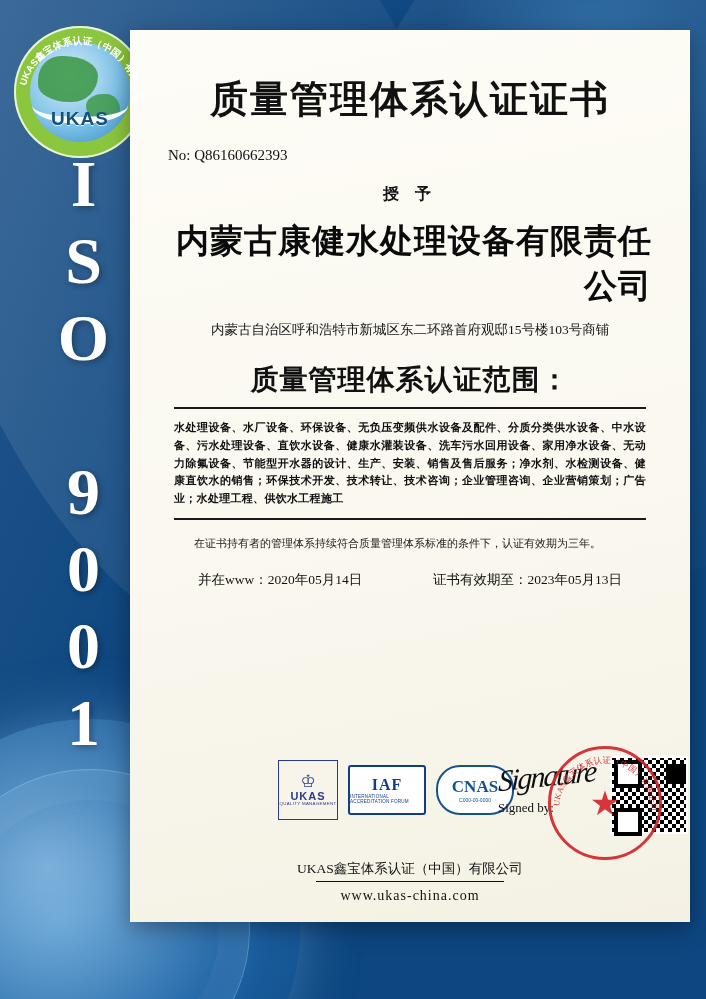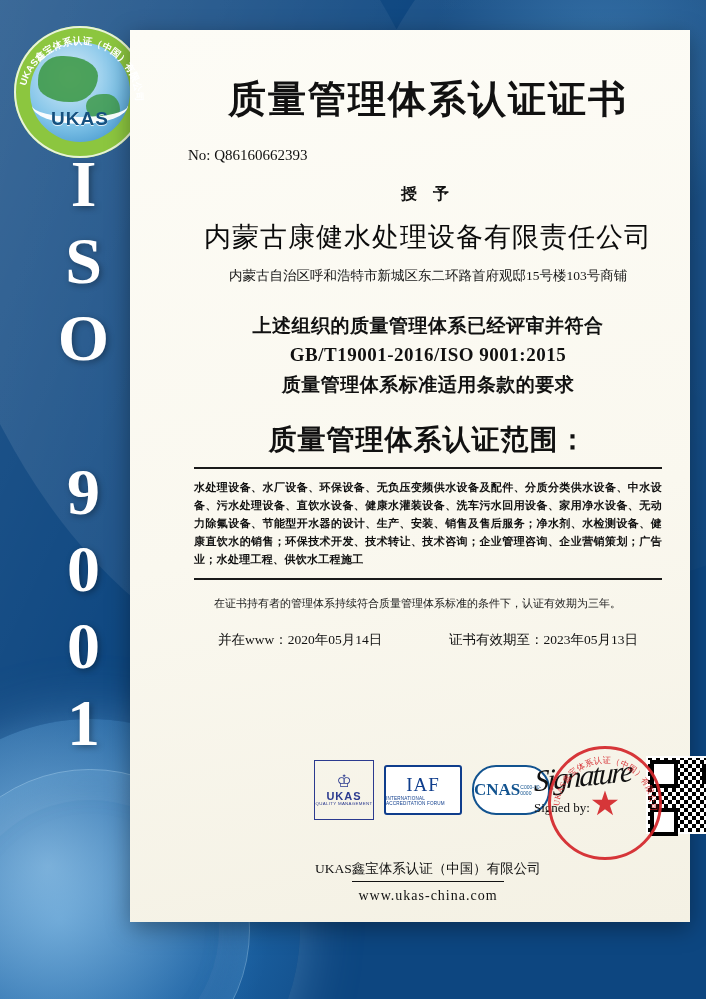--- a/index.html
+++ b/index.html
@@ -201,23 +201,22 @@
     left: 130px;
     top: 30px;
     width: 560px;
     height: 892px;
     background: linear-gradient(170deg, #fdfcf6 0%, #faf8ef 55%, #f4f1e4 100%);
     box-shadow: 0 6px 22px rgba(0,0,0,0.35);
   }
   .paper-inner {
     position: absolute;
     inset: 0;
-    padding: 0 22px;
+    padding: 0 38px;
     box-sizing: border-box;
-    margin-left: 36px;
   }
 
   .title-cn {
     margin-top: 44px;
     text-align: center;
     font-family: "Liberation Serif", serif;
     font-weight: bold;
     font-size: 38px;
     color: #111111;
     letter-spacing: 2px;
@@ -234,24 +233,24 @@
     margin-top: 20px;
     text-align: center;
     font-family: "Liberation Serif", serif;
     font-weight: bold;
     font-size: 16px;
     color: #111;
     letter-spacing: 6px;
   }
   .company {
     margin-top: 14px;
-    text-align: center;
-    font-family: "Liberation Serif", serif;
-    font-weight: normal;
-    font-size: 27px;
+    text-align: right;
+    font-family: "Liberation Serif", serif;
+    font-weight: bold;
+    font-size: 33px;
     color: #0b0b0b;
     letter-spacing: 1px;
   }
   .address {
     margin-top: 12px;
     text-align: center;
     font-family: "Liberation Serif", serif;
     font-size: 13.5px;
     color: #161616;
   }
@@ -352,38 +351,38 @@
     border: 2px solid #0f3d8c;
     border-radius: 3px;
     background: #ffffff;
     display: flex;
     flex-direction: column;
     align-items: center;
     justify-content: center;
   }
   .badge-iaf .t1 {
     font-family: "Liberation Serif", serif;
-    font-weight: normal;
-    font-size: 19px;
+    font-weight: bold;
+    font-size: 16px;
     color: #0f3d8c;
     letter-spacing: 1px;
   }
   .badge-iaf .t2 {
     font-size: 4.6px;
     color: #0f3d8c;
     letter-spacing: 0.2px;
   }
   .badge-cnas {
     width: 74px;
     height: 46px;
     border: 2px solid #12538f;
     border-radius: 24px;
     background: #ffffff;
     display: flex;
-    flex-direction: row;
+    flex-direction: column;
     align-items: center;
     justify-content: center;
   }
   .badge-cnas .t1 {
     font-family: "Liberation Serif", serif;
     font-weight: bold;
     font-size: 17px;
     color: #12538f;
   }
   .badge-cnas .t2 { font-size: 5px; color: #12538f; }
@@ -519,25 +518,20 @@
 
       <div class="cert-no">
         <span>No:</span>
         <span>Q86160662393</span>
       </div>
 
       <div class="grant">授 予</div>
       <div class="company">内蒙古康健水处理设备有限责任公司</div>
       <div class="address">内蒙古自治区呼和浩特市新城区东二环路首府观邸15号楼103号商铺</div>
 
-      <div class="statement">
-        <div>上述组织的质量管理体系已经评审并符合</div>
-        <div class="std">GB/T19001-2016/ISO 9001:2015</div>
-        <div>质量管理体系标准适用条款的要求</div>
-      </div>
 
       <div class="scope-title">质量管理体系认证范围：</div>
       <div class="rule"></div>
       <div class="scope-body">水处理设备、水厂设备、环保设备、无负压变频供水设备及配件、分质分类供水设备、中水设备、污水处理设备、直饮水设备、健康水灌装设备、洗车污水回用设备、家用净水设备、无动力除氟设备、节能型开水器的设计、生产、安装、销售及售后服务；净水剂、水检测设备、健康直饮水的销售；环保技术开发、技术转让、技术咨询；企业管理咨询、企业营销策划；广告业；水处理工程、供饮水工程施工</div>
       <div class="rule2"></div>
 
       <div class="validity">
         <span class="l2">在证书持有者的管理体系持续符合质量管理体系标准的条件下，认证有效期为三年。</span>
       </div>
 

